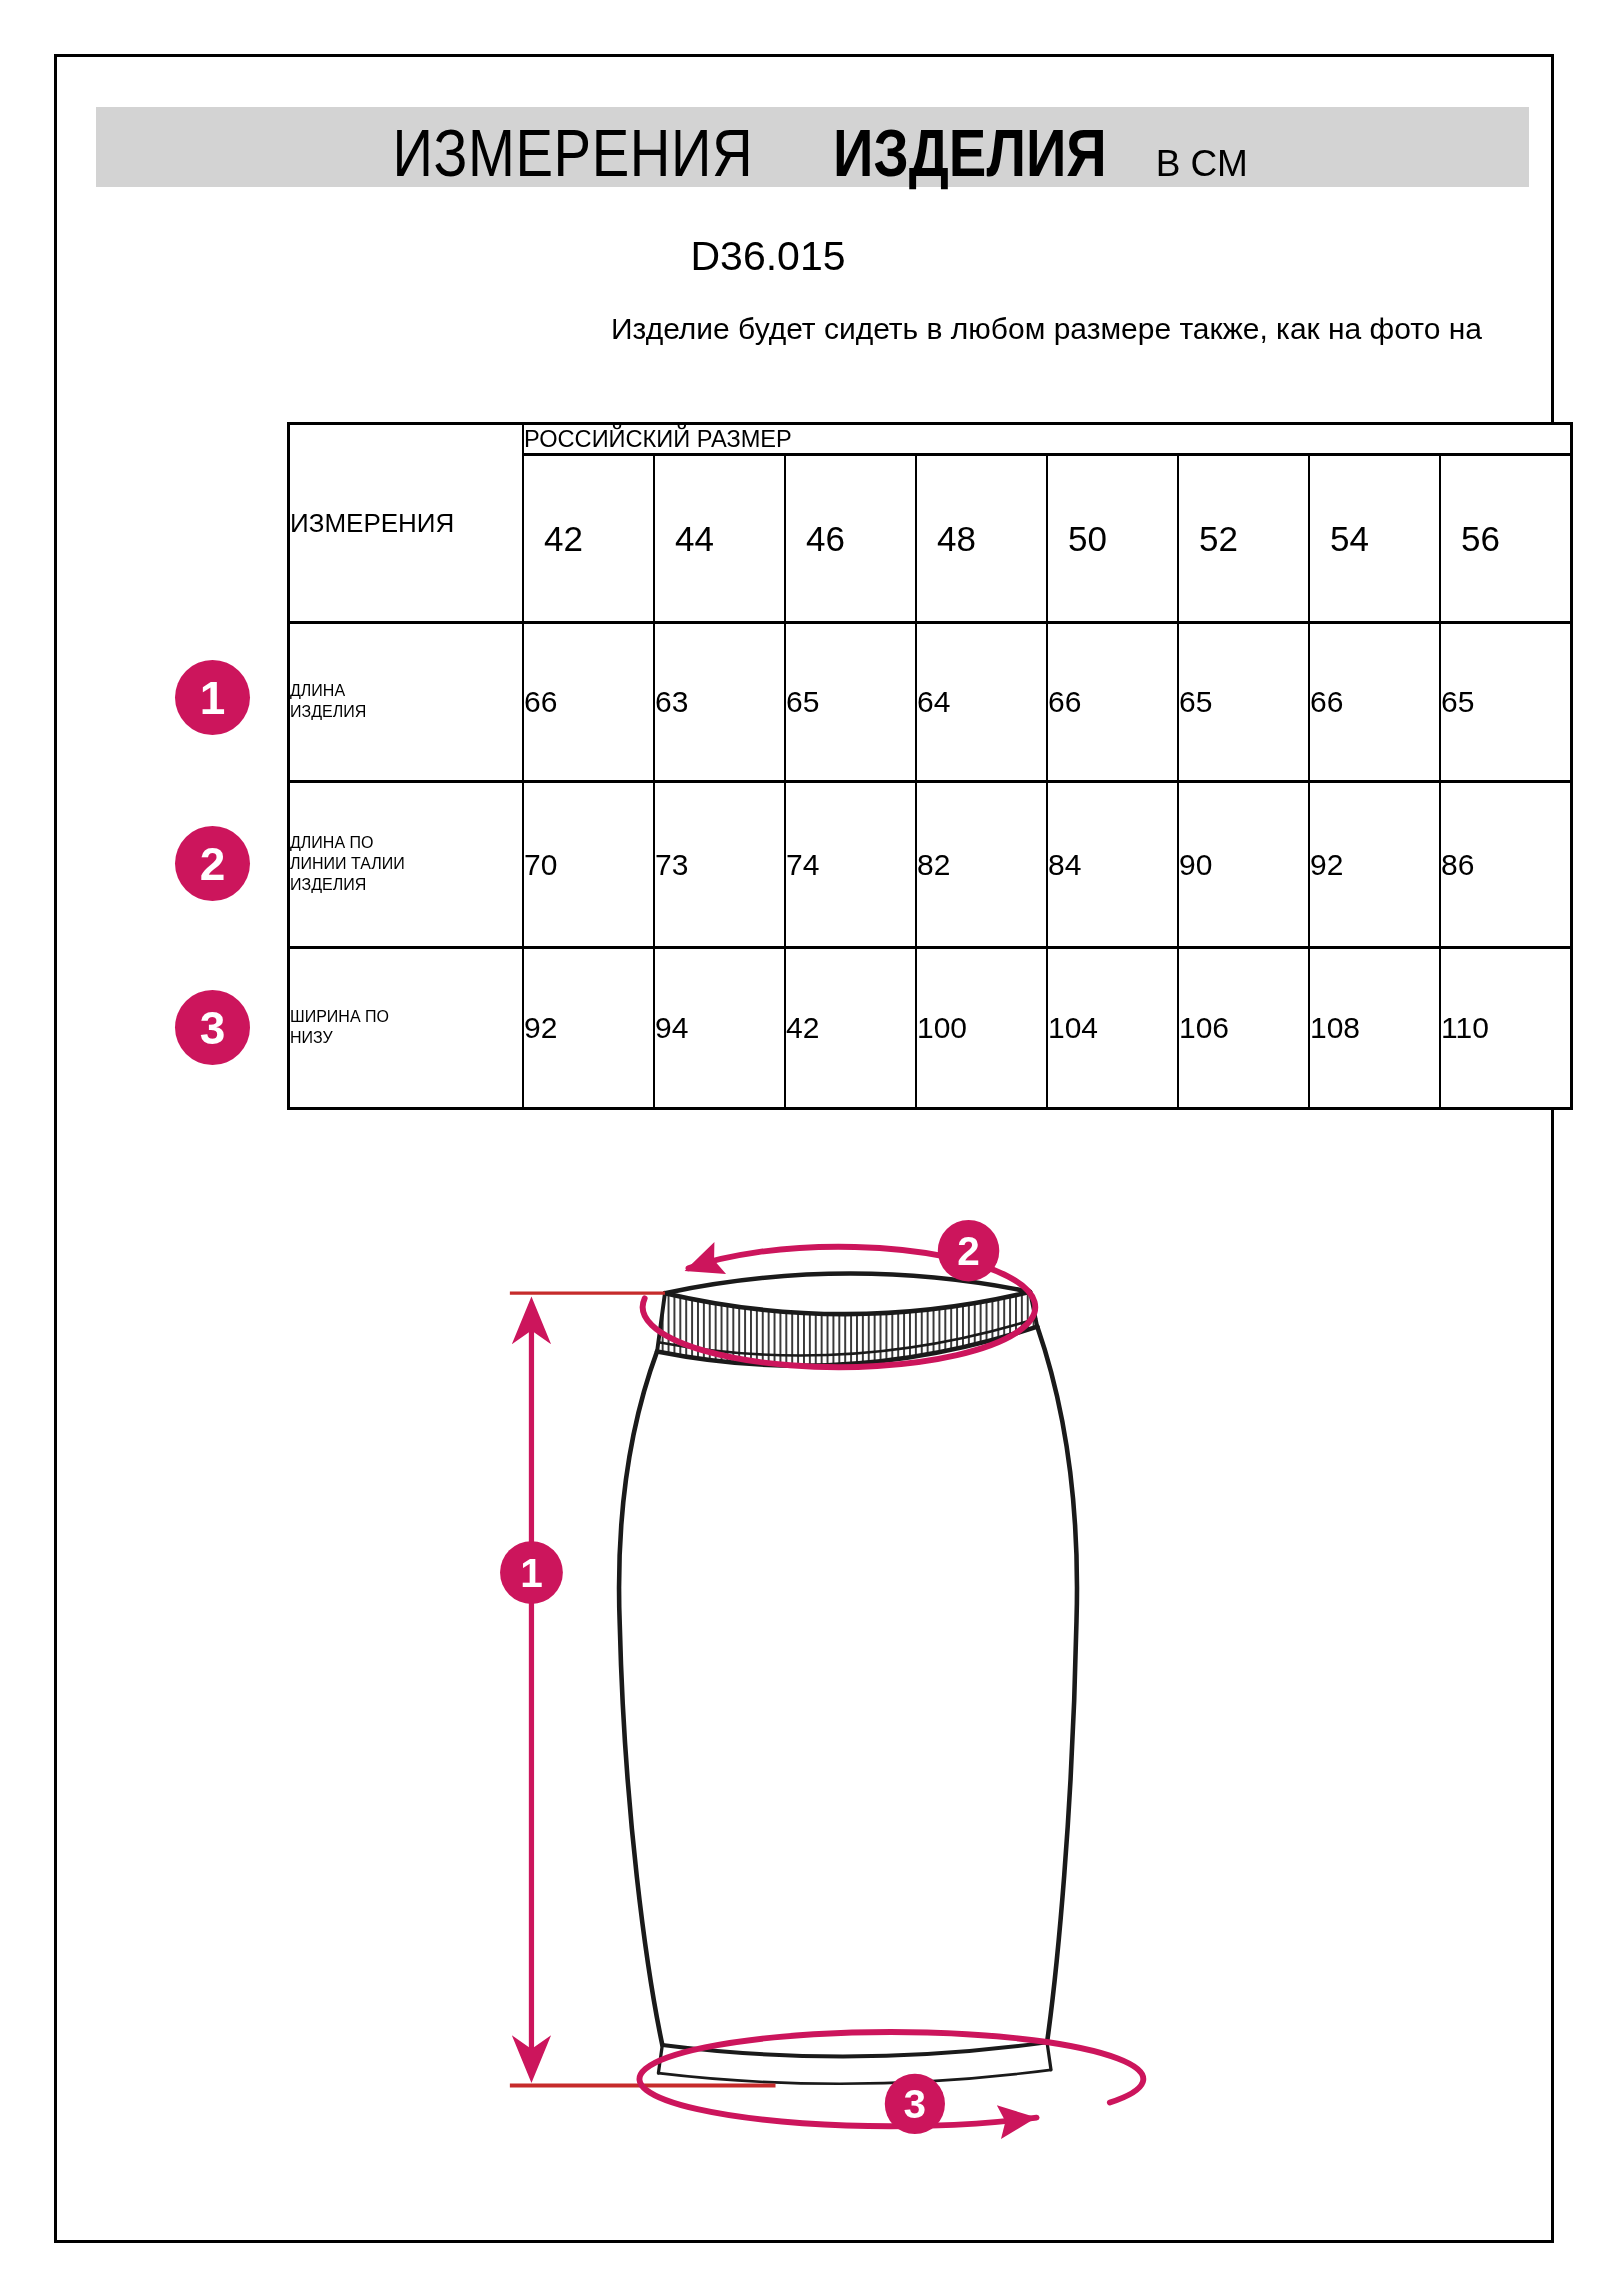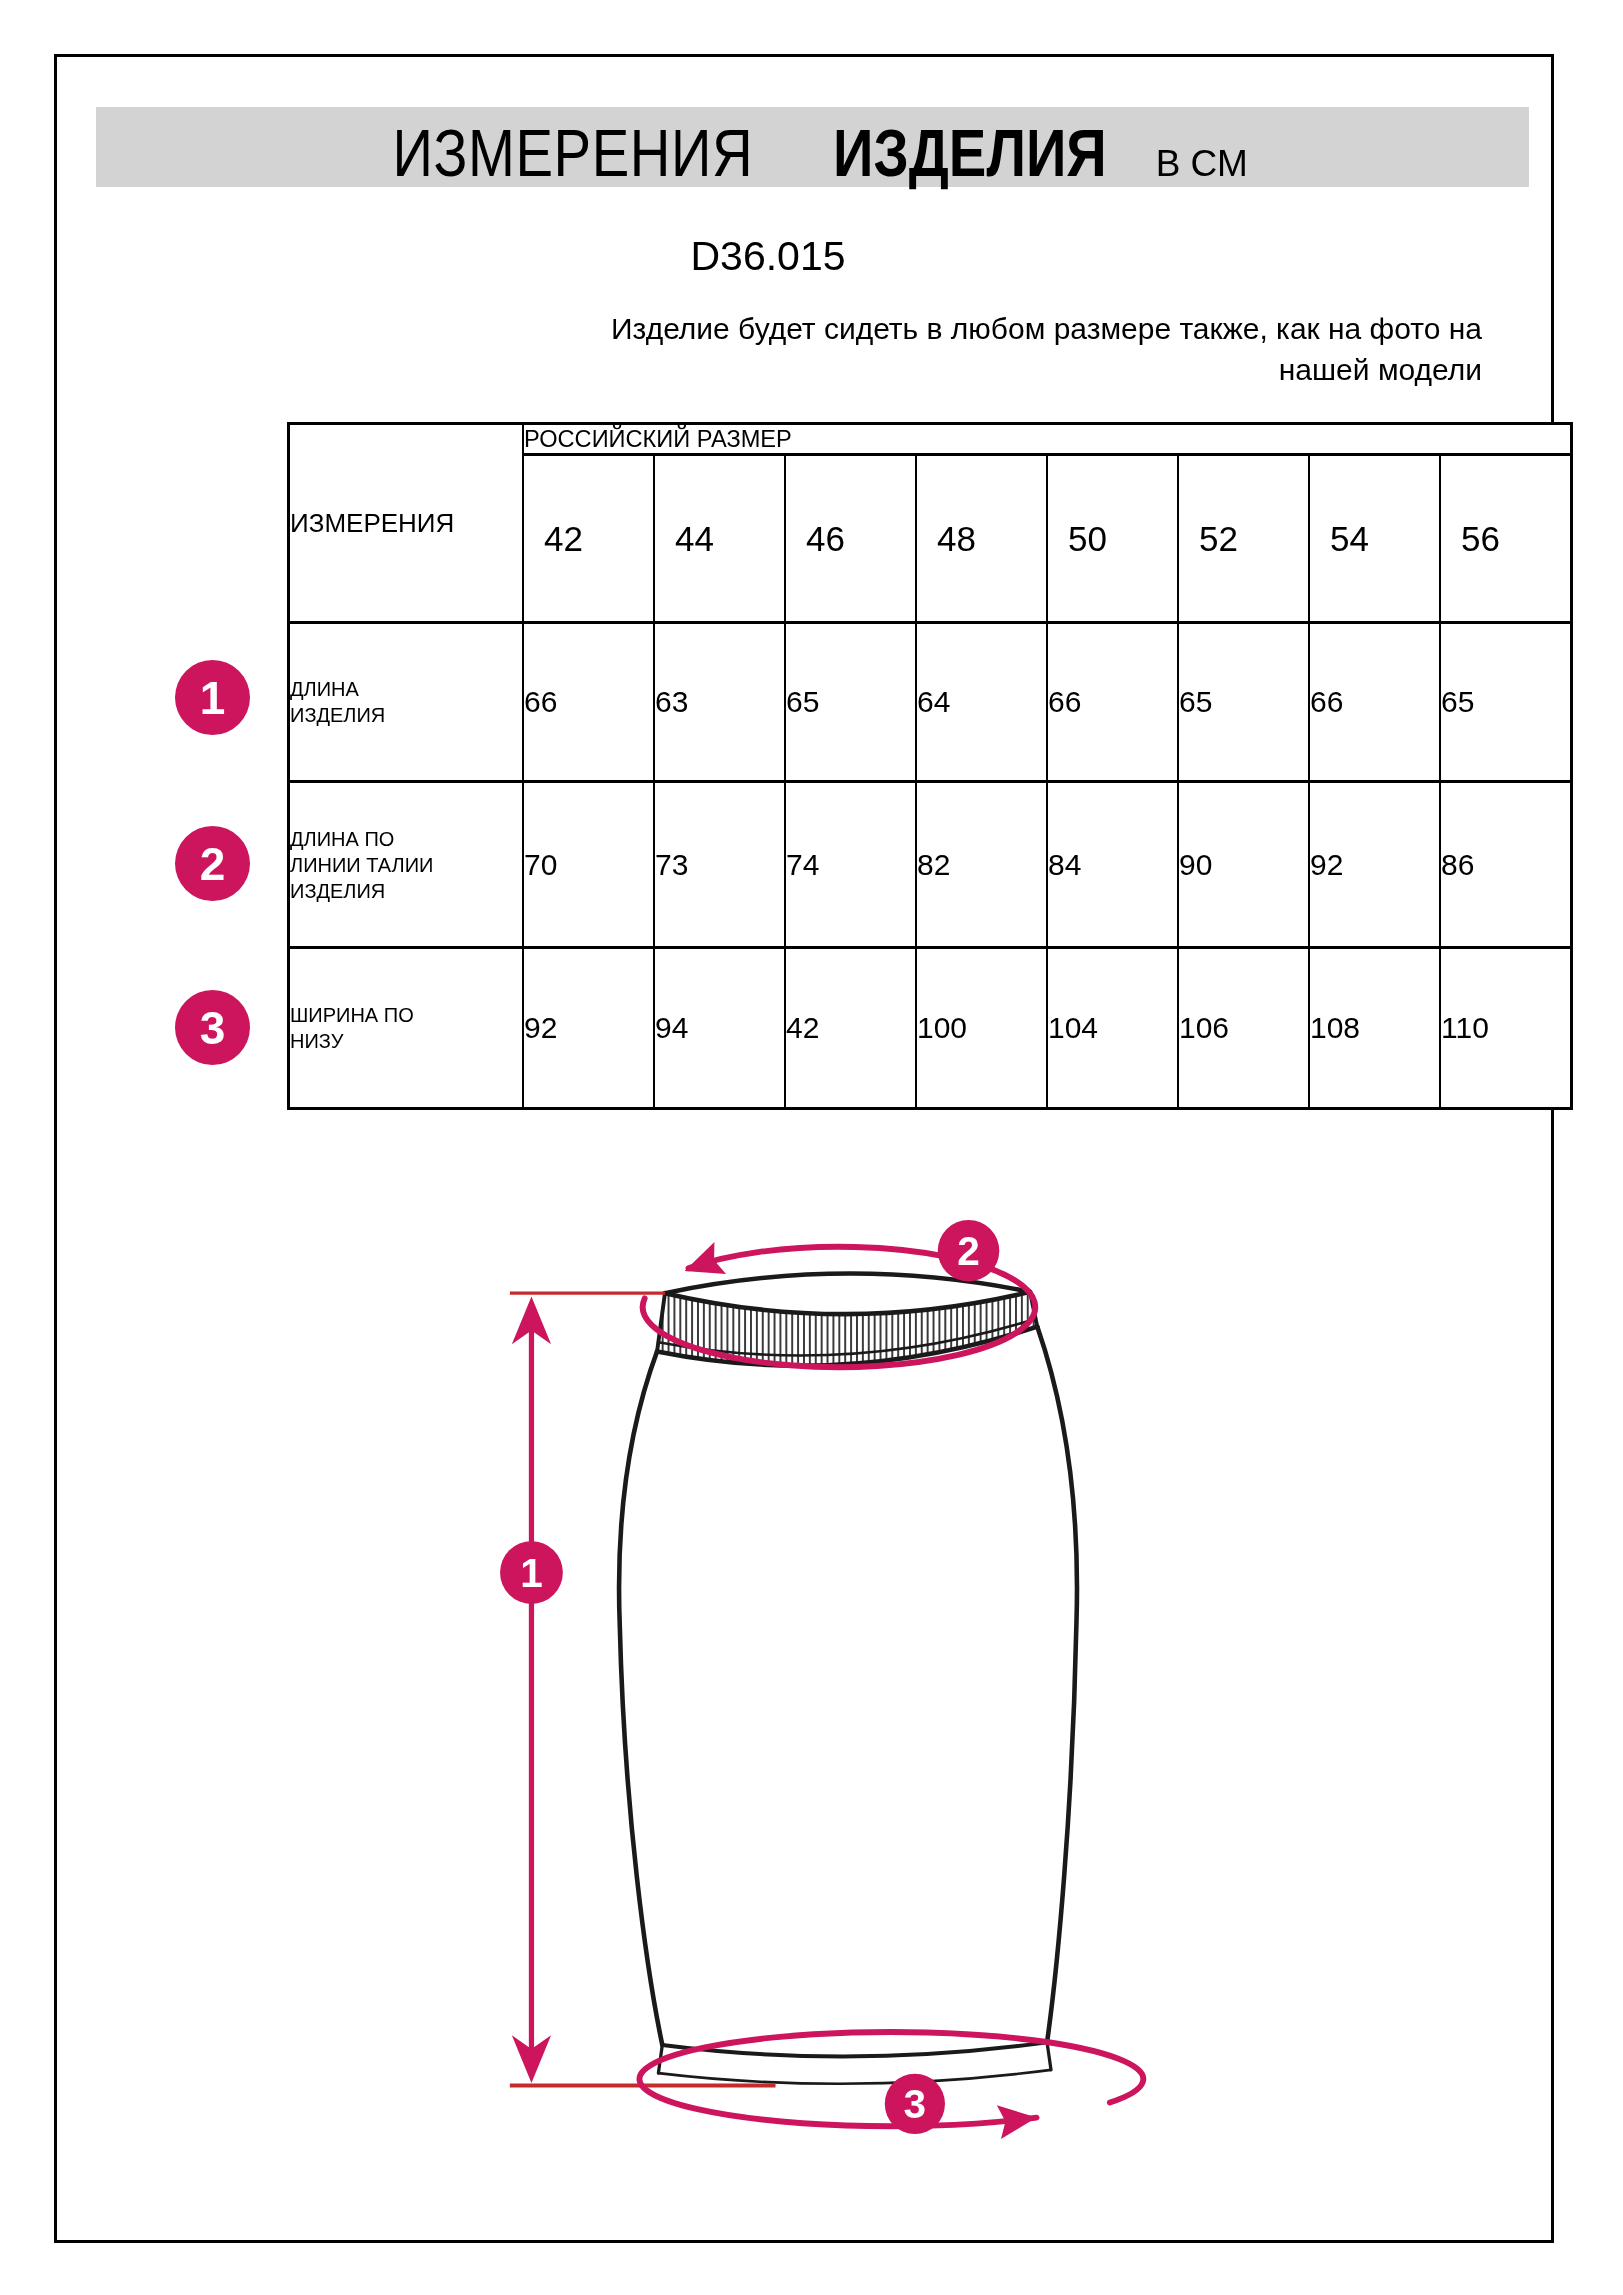--- a/index.html
+++ b/index.html
@@ -28,21 +28,21 @@
         padding:0;}
   td.label-head{width:232px;font-size:26px;}
   td.size-head{font-size:23.6px;}
   tr.hrow1{height:31px;}
   tr.sizes td{border-top:3.9px solid #000;height:165px;font-size:35px;
         font-weight:normal;width:109px;padding-left:20px;}
   tr.data td{border-top:3.3px solid #000;}
   tr.data.r1{height:159px;}
   tr.data.r2{height:166px;}
   tr.data.r3{height:161px;}
-  .row-label{font-size:20px;line-height:1.3;}
+  .row-label{font-size:16px;line-height:1.3;}
   tr.data td.val{font-size:30px;}
 
   .badge{position:absolute;left:175px;width:75px;height:75px;border-radius:50%;
          background:var(--accent,#cc155c);color:#fff;font-size:46px;font-weight:bold;
          display:flex;align-items:center;justify-content:center;}
 
   svg.diagram{position:absolute;left:458px;top:1197px;}
   .k{fill:none;stroke:#1a1a1a;stroke-linecap:round;}
   .mag{fill:none;stroke:var(--accent,#cc155c);stroke-linecap:round;}
   .magf{fill:var(--accent,#cc155c);stroke:none;}
@@ -58,21 +58,20 @@
 <div class="title-bar">
   <span class="t1 cond">ИЗМЕРЕНИЯ</span>
   <span class="t2 cond">ИЗДЕЛИЯ</span>
   <span class="t3">В СМ</span>
 </div>
 
 <div class="code">D36.015</div>
 
 <div class="note">
   <div>Изделие будет сидеть в любом размере также, как на фото на</div>
-  <div>нашей модели</div>
 </div>
 
 <table class="size-table">
   <tbody>
       <tr class="hrow1">
         <td class="label-head" rowspan="2">ИЗМЕРЕНИЯ</td>
         <td class="size-head" colspan="8">РОССИЙСКИЙ РАЗМЕР</td>
       </tr>
       <tr class="sizes">
         <td class="size-cell">42</td>

